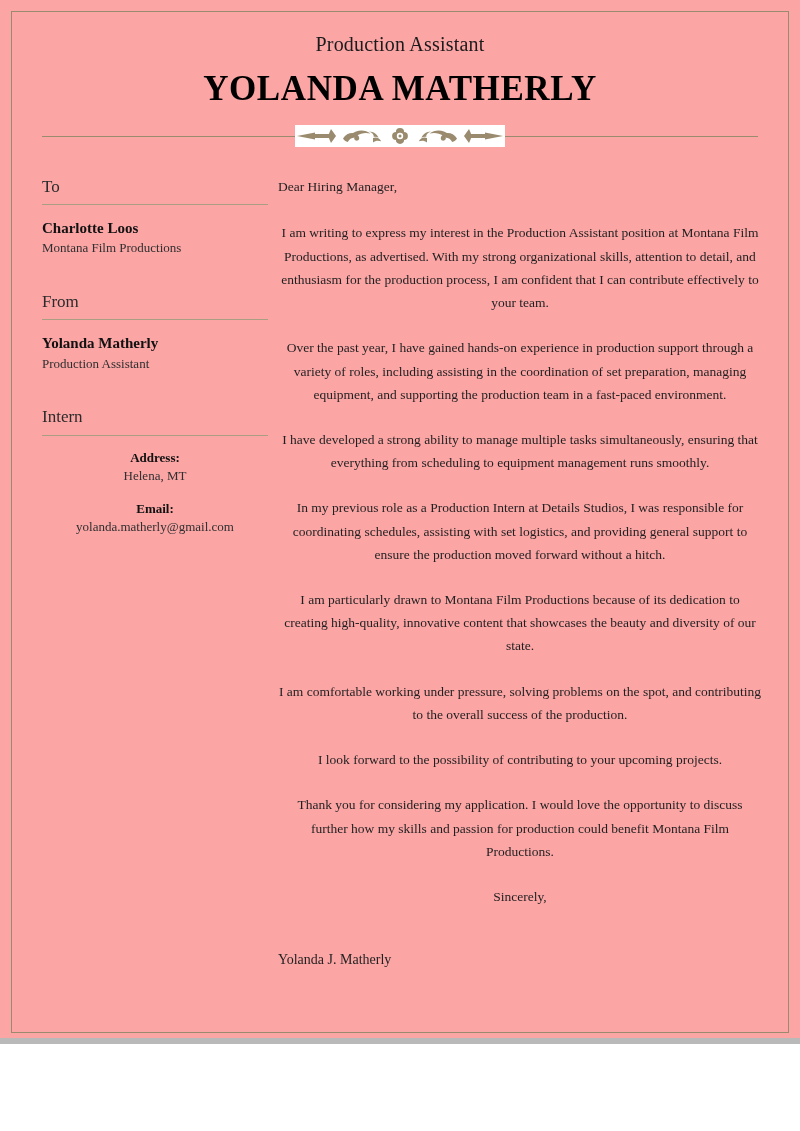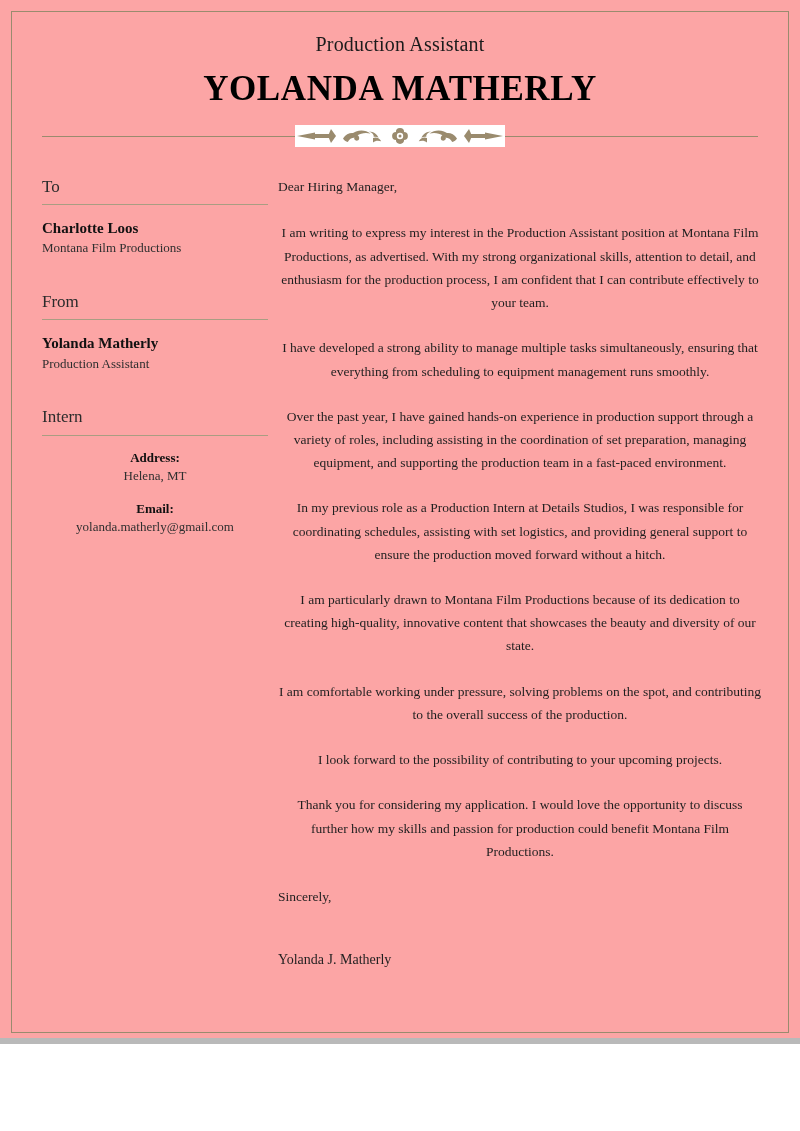--- a/index.html
+++ b/index.html
@@ -166,20 +166,21 @@
     color: #1f1f1f;
     line-height: 1.72;
     margin-bottom: 22px;
     text-align: center;
   }
   .closing {
     font-size: 13.5px;
     color: #1f1f1f;
     line-height: 1.72;
     margin-bottom: 22px;
+    text-align: center;
   }
   .signature {
     font-size: 14px;
     color: #1f1f1f;
     line-height: 1.72;
     margin-top: 40px;
   }
 </style>
 </head>
 <body>
@@ -269,22 +270,22 @@
           </div>
         </div>
 
       </div>
 
       <div class="letter">
 
         <div class="salutation">Dear Hiring Manager,</div>
 
         <div class="para">I am writing to express my interest in the Production Assistant position at Montana Film Productions, as advertised. With my strong organizational skills, attention to detail, and enthusiasm for the production process, I am confident that I can contribute effectively to your team.</div>
+        <div class="para">Over the past year, I have gained hands-on experience in production support through a variety of roles, including assisting in the coordination of set preparation, managing equipment, and supporting the production team in a fast-paced environment.</div>
         <div class="para">I have developed a strong ability to manage multiple tasks simultaneously, ensuring that everything from scheduling to equipment management runs smoothly.</div>
-        <div class="para">Over the past year, I have gained hands-on experience in production support through a variety of roles, including assisting in the coordination of set preparation, managing equipment, and supporting the production team in a fast-paced environment.</div>
         <div class="para">In my previous role as a Production Intern at Details Studios, I was responsible for coordinating schedules, assisting with set logistics, and providing general support to ensure the production moved forward without a hitch.</div>
         <div class="para">I am particularly drawn to Montana Film Productions because of its dedication to creating high-quality, innovative content that showcases the beauty and diversity of our state.</div>
         <div class="para">I am comfortable working under pressure, solving problems on the spot, and contributing to the overall success of the production.</div>
         <div class="para">I look forward to the possibility of contributing to your upcoming projects.</div>
         <div class="para">Thank you for considering my application. I would love the opportunity to discuss further how my skills and passion for production could benefit Montana Film Productions.</div>
 
         <div class="closing">Sincerely,</div>
 
         <div class="signature">Yolanda J. Matherly</div>
       </div>

